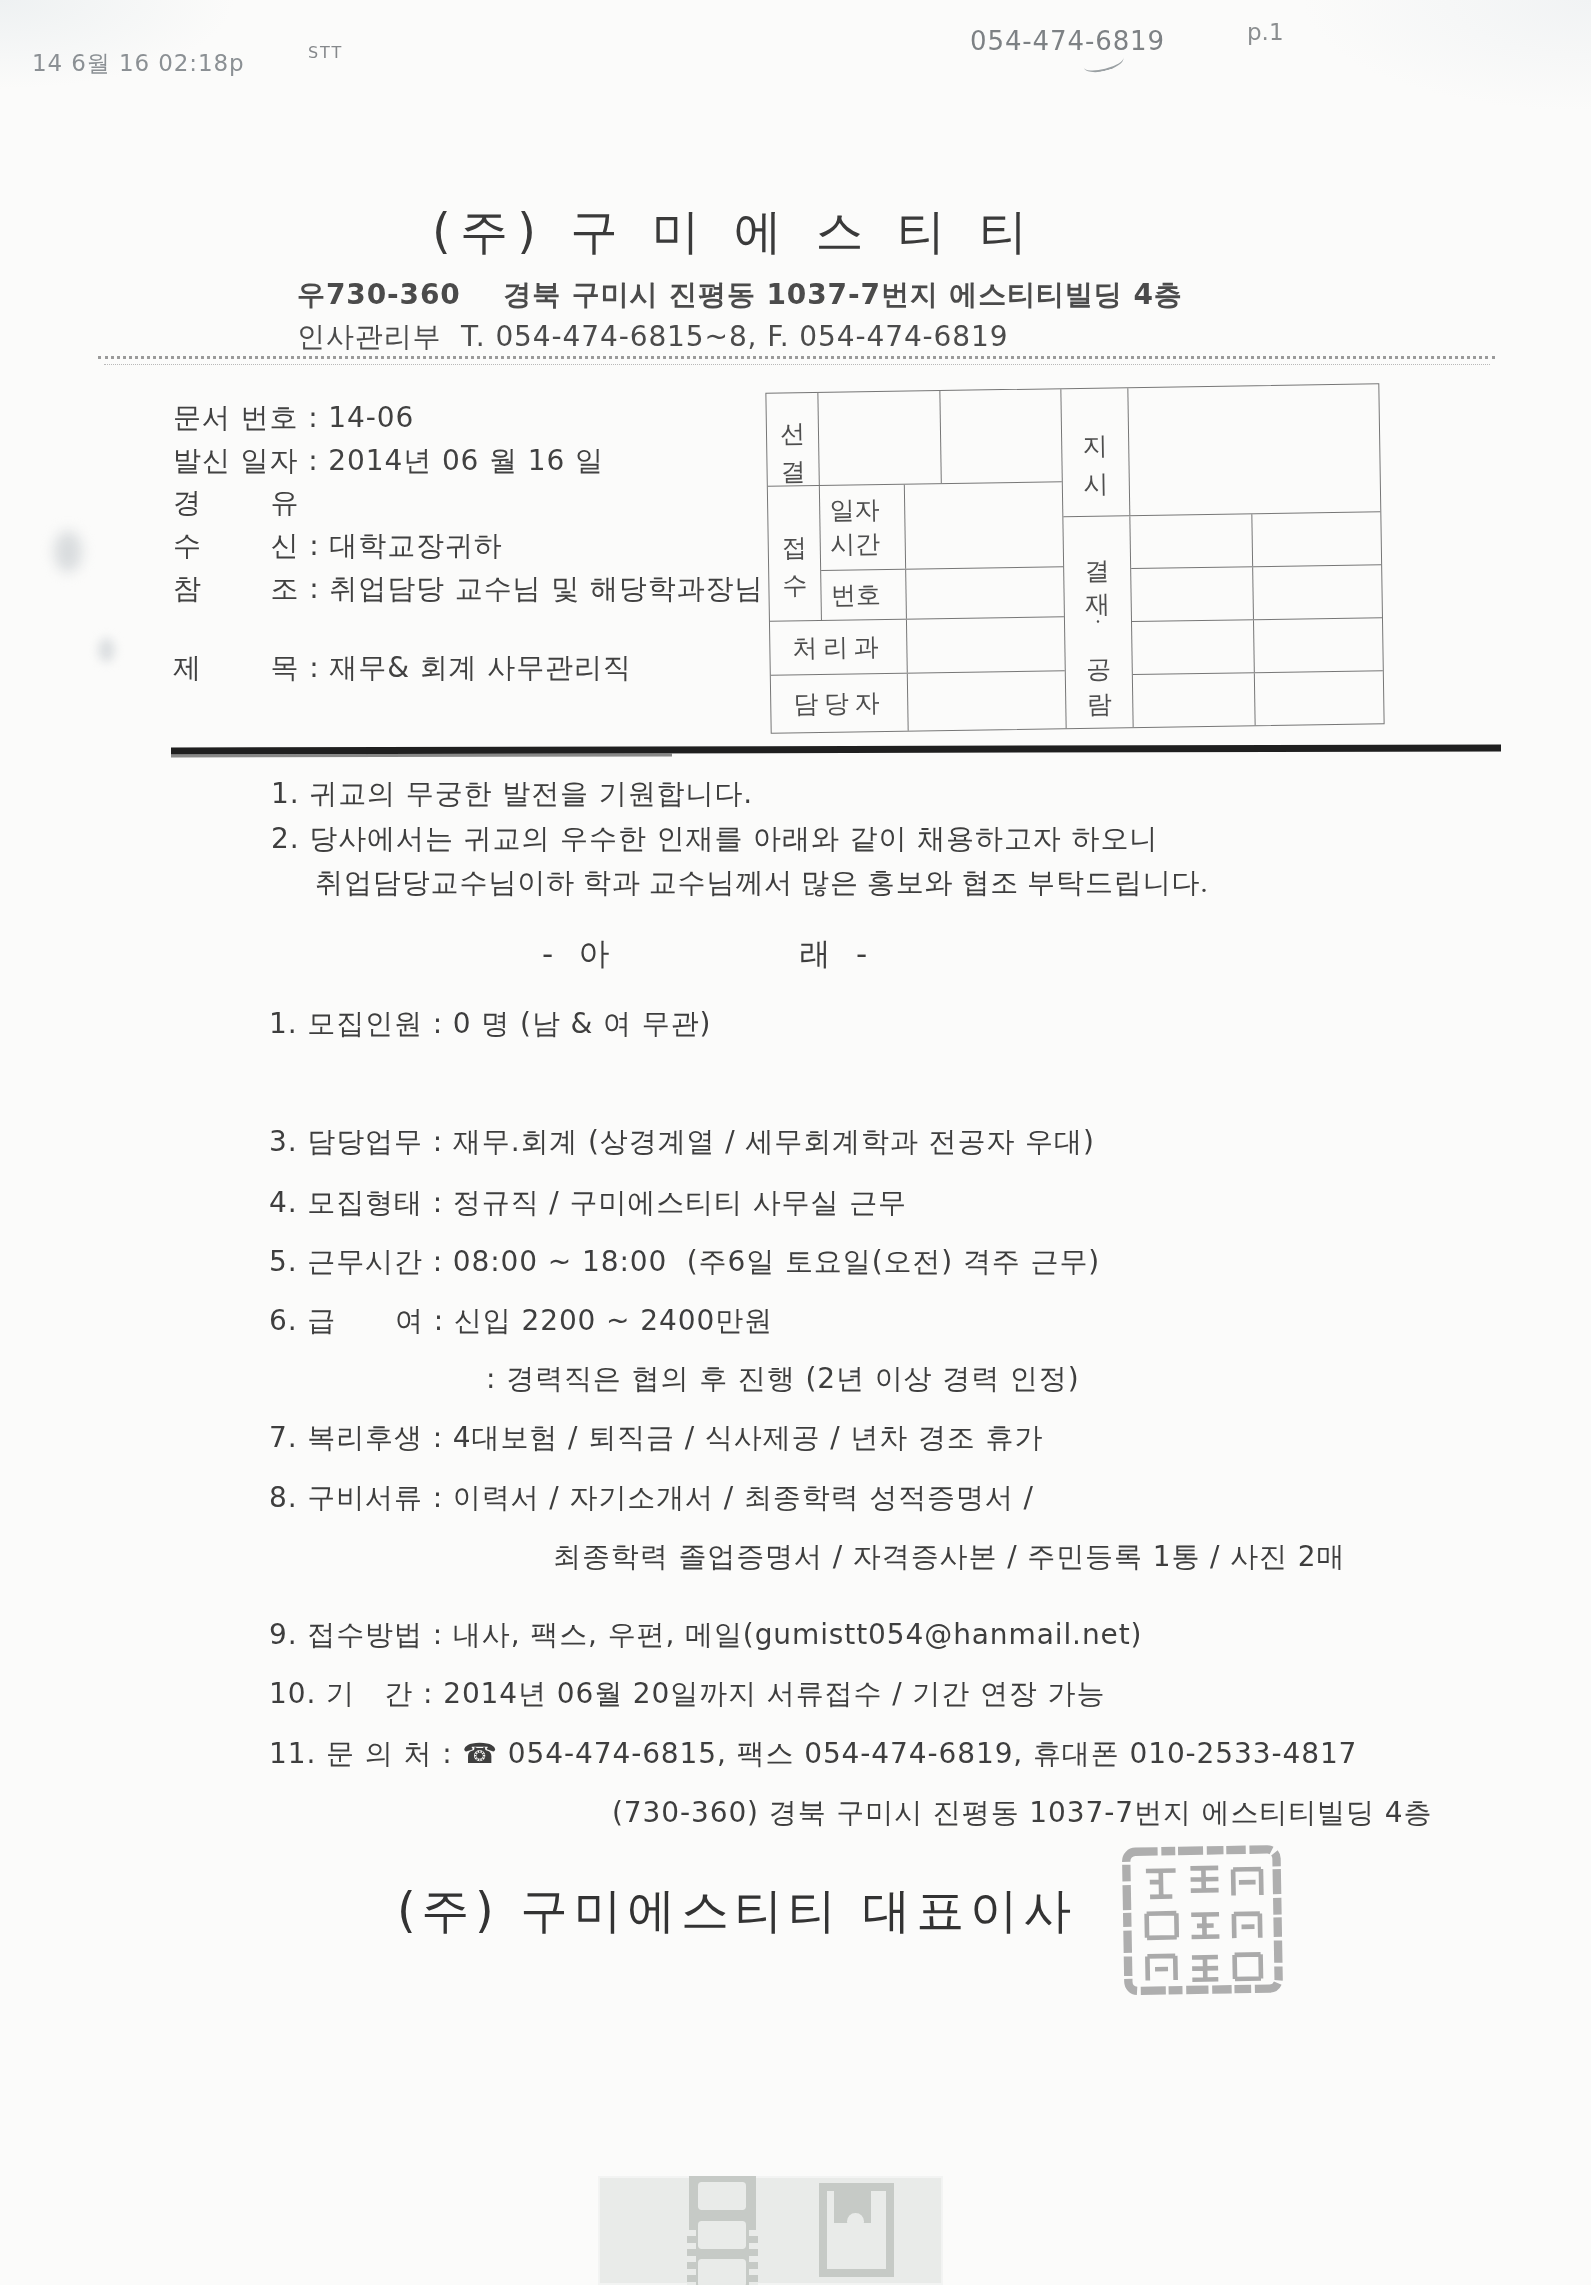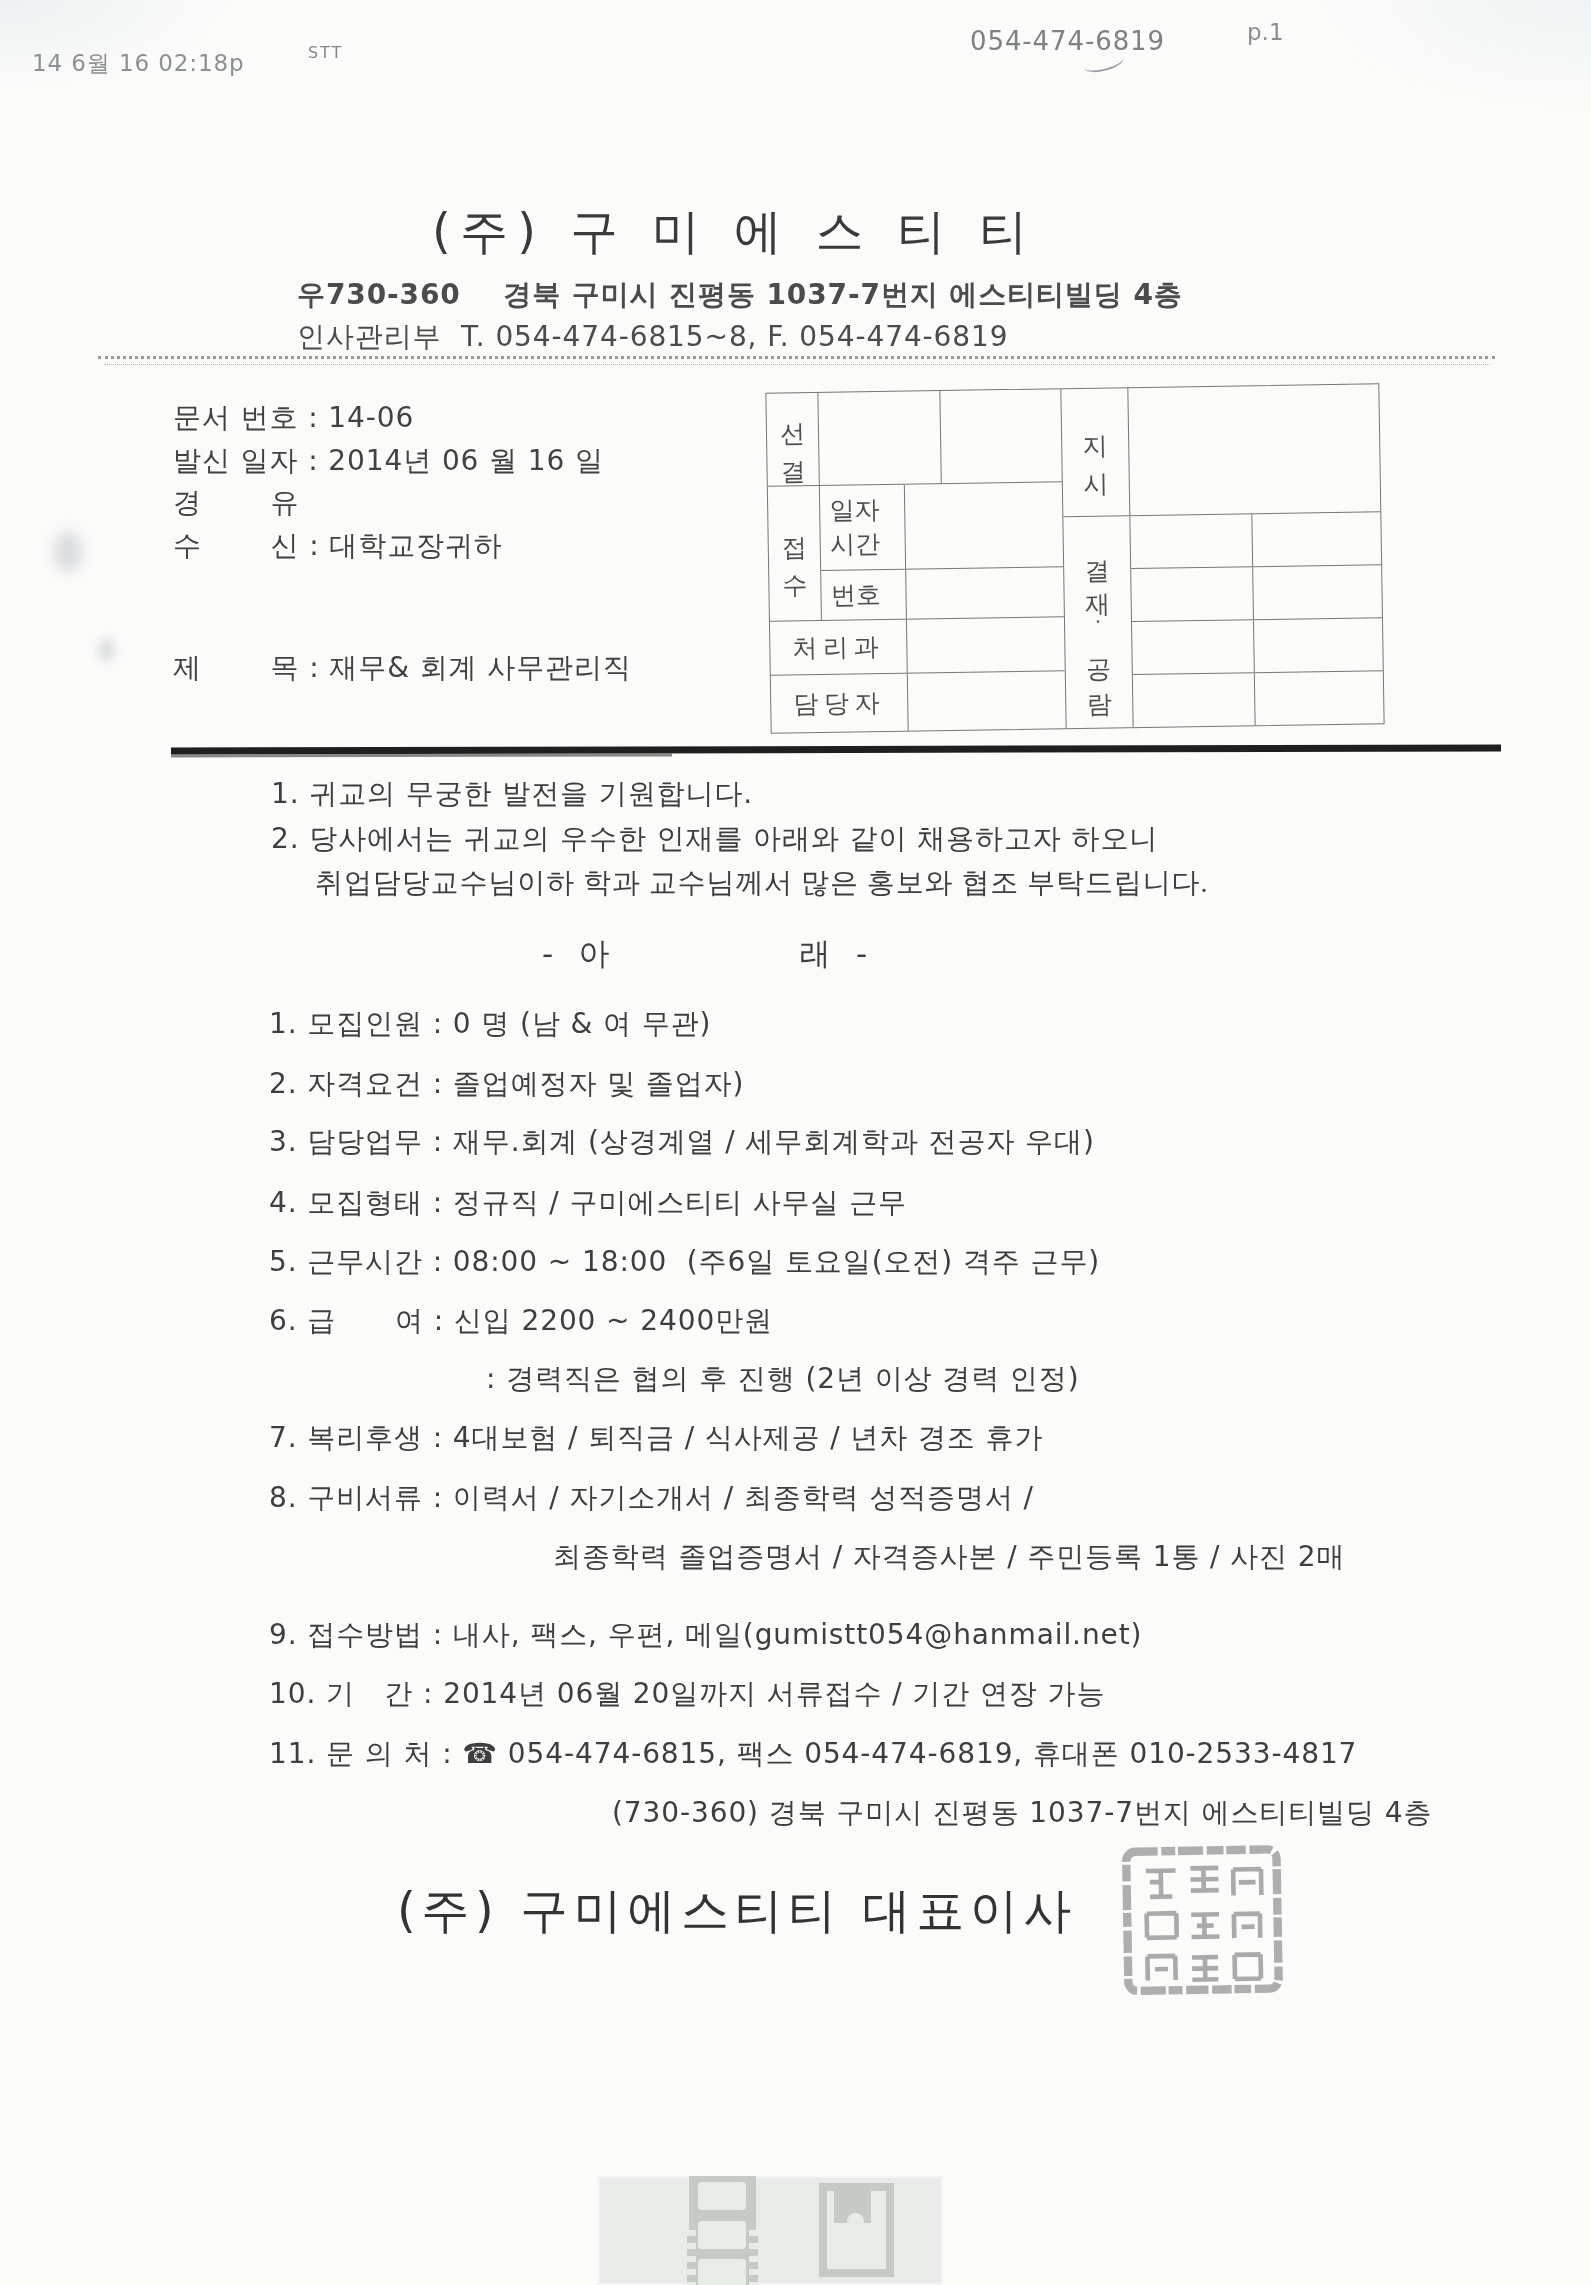--- a/index.html
+++ b/index.html
@@ -122,20 +122,21 @@
   <div class="abs title pre">(주) 구 미 에 스 티 티</div>
   <div class="abs addr pre">우730-360    경북 구미시 진평동 1037-7번지 에스티티빌딩 4층</div>
   <div class="abs contact pre">인사관리부  T. 054-474-6815~8, F. 054-474-6819</div>
   <div class="abs dotline1"></div>
   <div class="abs dotline2"></div>
 
   <div class="abs docline dl0 pre">문서 번호 : 14-06</div>
   <div class="abs docline dl1 pre">발신 일자 : 2014년 06 월 16 일</div>
   <div class="abs docline dl2 pre">경       유</div>
   <div class="abs docline dl3 pre">수       신 : 대학교장귀하</div>
+  <div class="abs docline dl4 pre">참       조 : 취업담당 교수님 및 해당학과장님</div>
   <div class="abs docline dl5 pre">제       목 : 재무&amp; 회계 사무관리직</div>
 
   <div class="abs atable">
     <div class="a-left">
       <div class="a-row r1 bB">
         <div class="vlab w-lab bR">선결</div>
         <div class="fill bR"></div>
         <div class="fill"></div>
       </div>
       <div class="a-row r2 bB">
@@ -192,21 +193,20 @@
   <div class="abs thickline"></div>
   <div class="abs thickline2"></div>
 
   <div class="abs bodytxt in0 pre">1. 귀교의 무궁한 발전을 기원합니다.</div>
   <div class="abs bodytxt in1 pre">2. 당사에서는 귀교의 우수한 인재를 아래와 같이 채용하고자 하오니</div>
   <div class="abs bodytxt in2 pre">취업담당교수님이하 학과 교수님께서 많은 홍보와 협조 부탁드립니다.</div>
 
   <div class="abs bodytxt arae pre">-  아                래  -</div>
 
   <div class="abs bodytxt it0 pre">1. 모집인원 : 0 명 (남 &amp; 여 무관)</div>
-  <div class="abs bodytxt it1 pre">2. 자격요건 : 졸업예정자 및 졸업자)</div>
   <div class="abs bodytxt it2 pre">3. 담당업무 : 재무.회계 (상경계열 / 세무회계학과 전공자 우대)</div>
   <div class="abs bodytxt it3 pre">4. 모집형태 : 정규직 / 구미에스티티 사무실 근무</div>
   <div class="abs bodytxt it4 pre">5. 근무시간 : 08:00 ~ 18:00  (주6일 토요일(오전) 격주 근무)</div>
   <div class="abs bodytxt it5 pre">6. 급      여 : 신입 2200 ~ 2400만원</div>
   <div class="abs bodytxt it6 pre">: 경력직은 협의 후 진행 (2년 이상 경력 인정)</div>
   <div class="abs bodytxt it7 pre">7. 복리후생 : 4대보험 / 퇴직금 / 식사제공 / 년차 경조 휴가</div>
   <div class="abs bodytxt it8 pre">8. 구비서류 : 이력서 / 자기소개서 / 최종학력 성적증명서 /</div>
   <div class="abs bodytxt it9 pre">최종학력 졸업증명서 / 자격증사본 / 주민등록 1통 / 사진 2매</div>
   <div class="abs bodytxt it10 pre">9. 접수방법 : 내사, 팩스, 우편, 메일(gumistt054@hanmail.net)</div>
   <div class="abs bodytxt it11 pre">10. 기   간 : 2014년 06월 20일까지 서류접수 / 기간 연장 가능</div>

